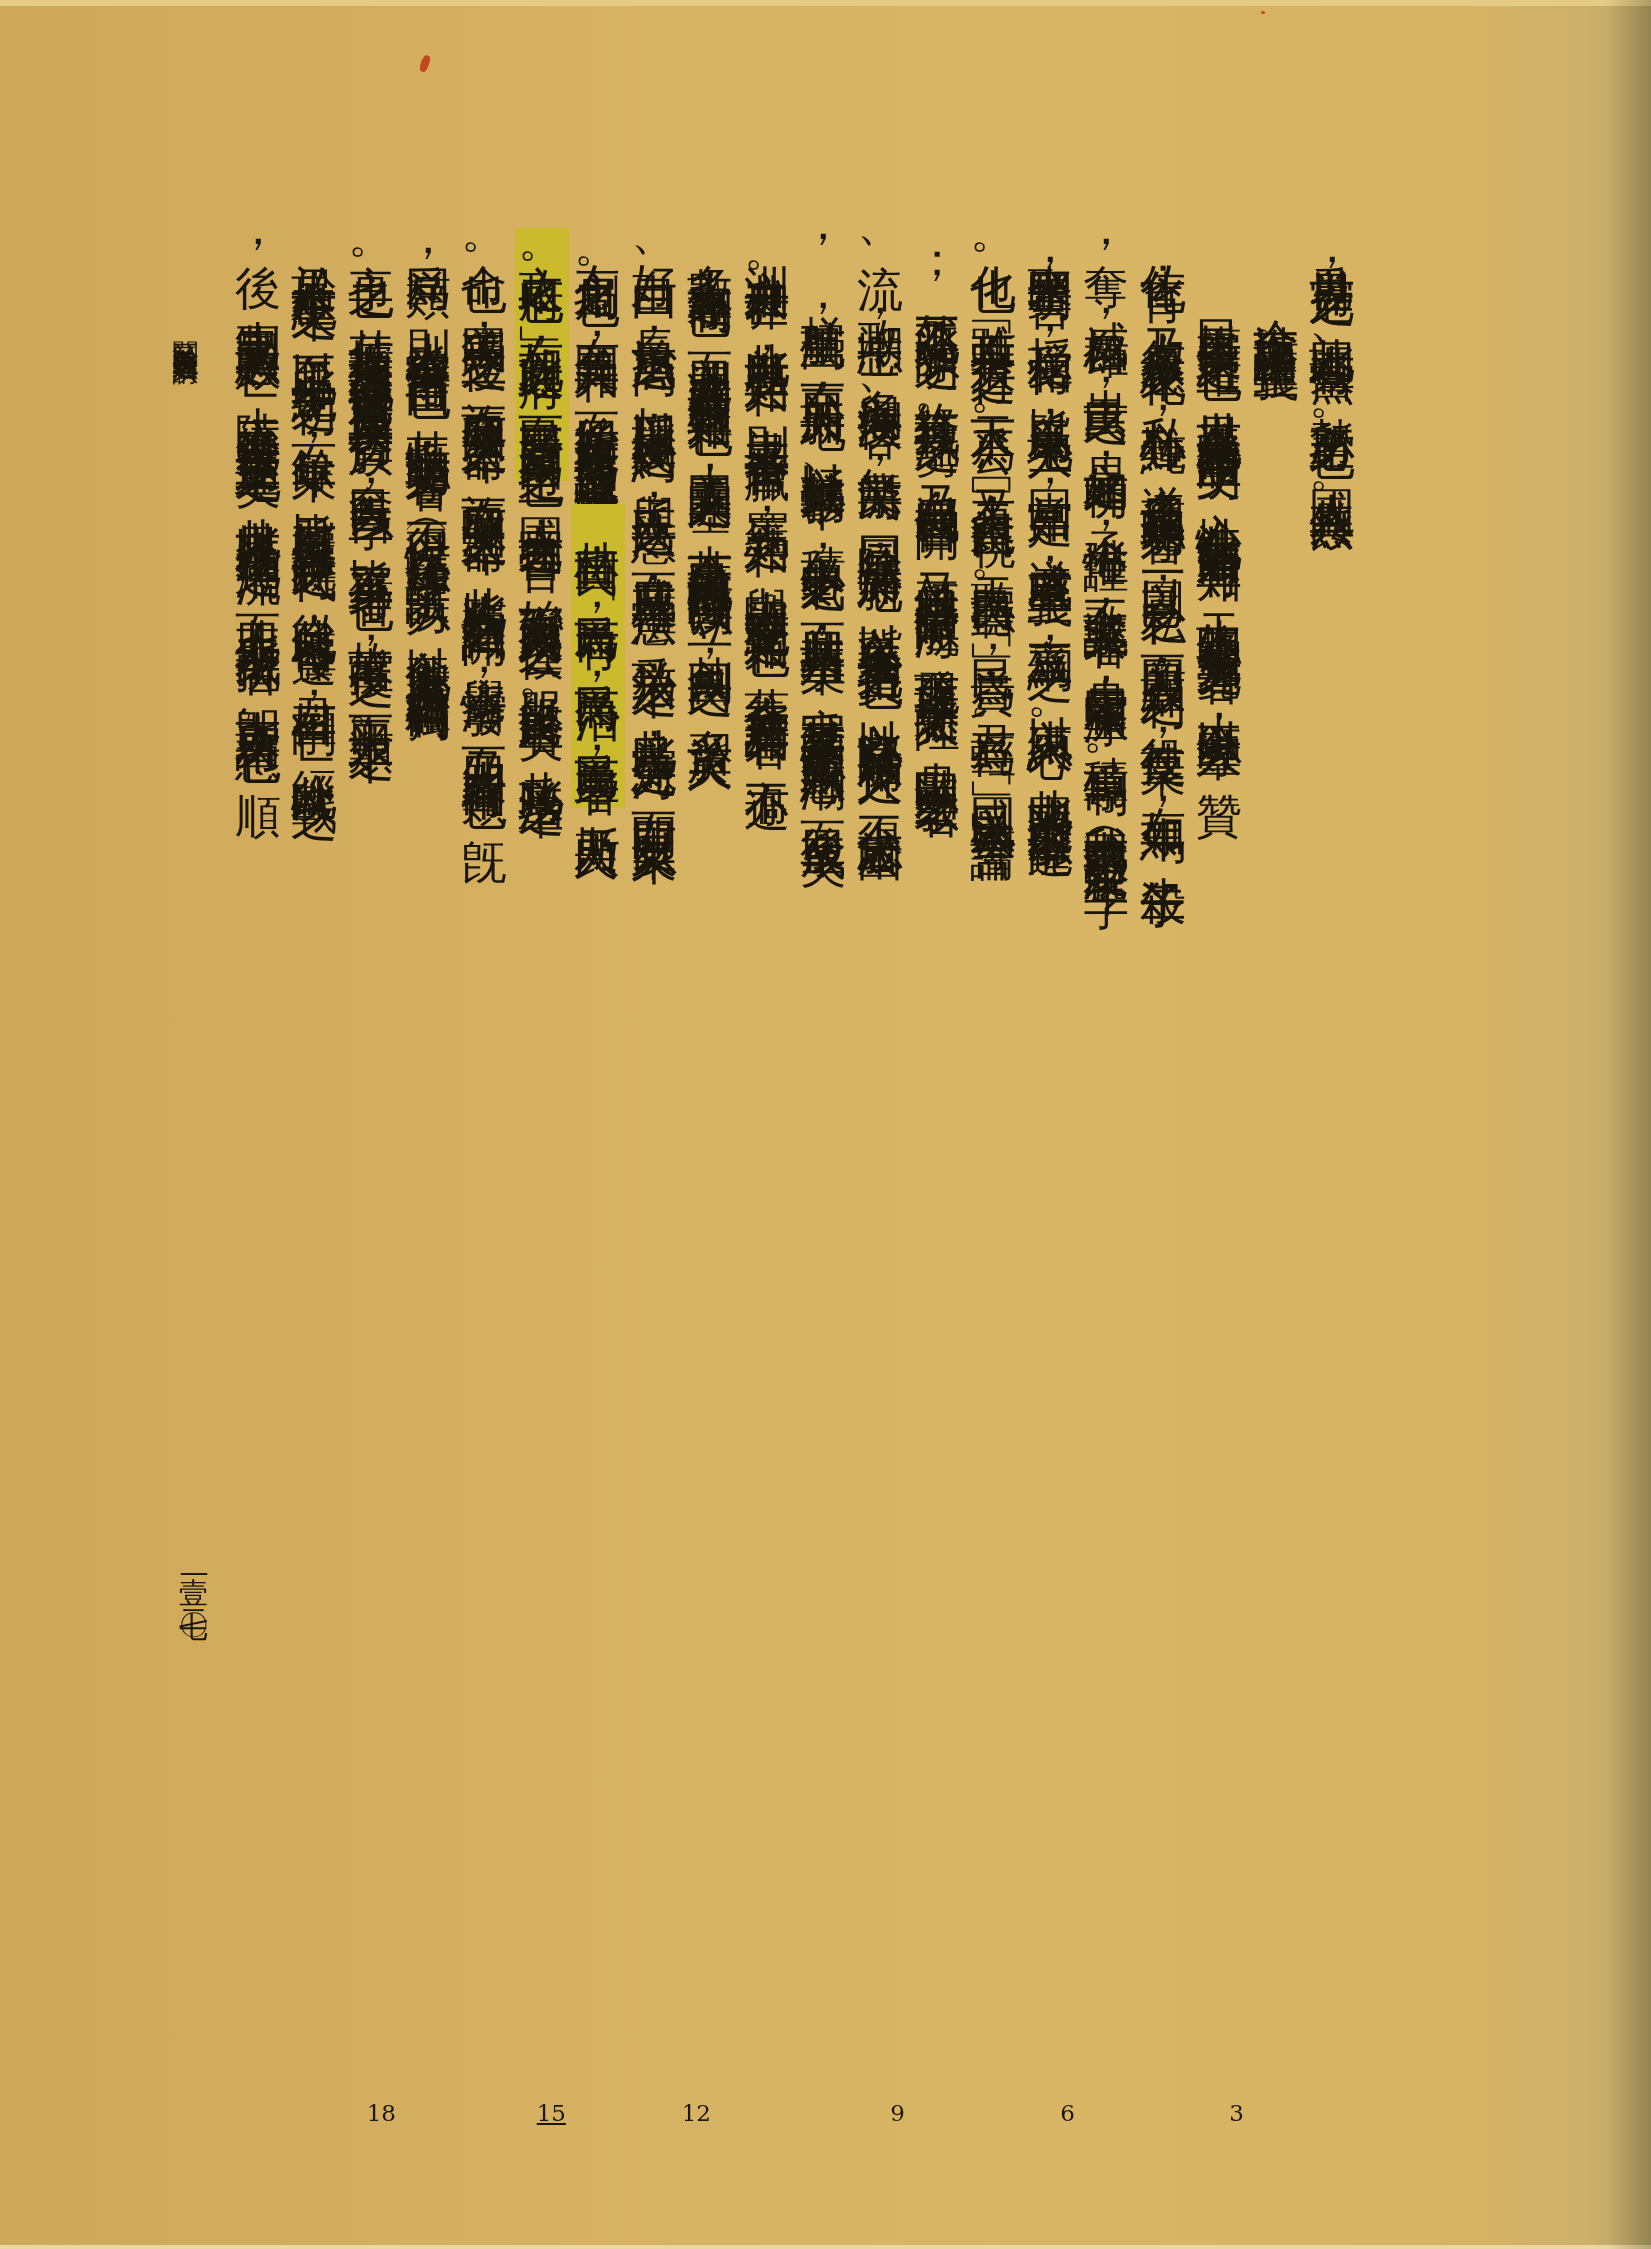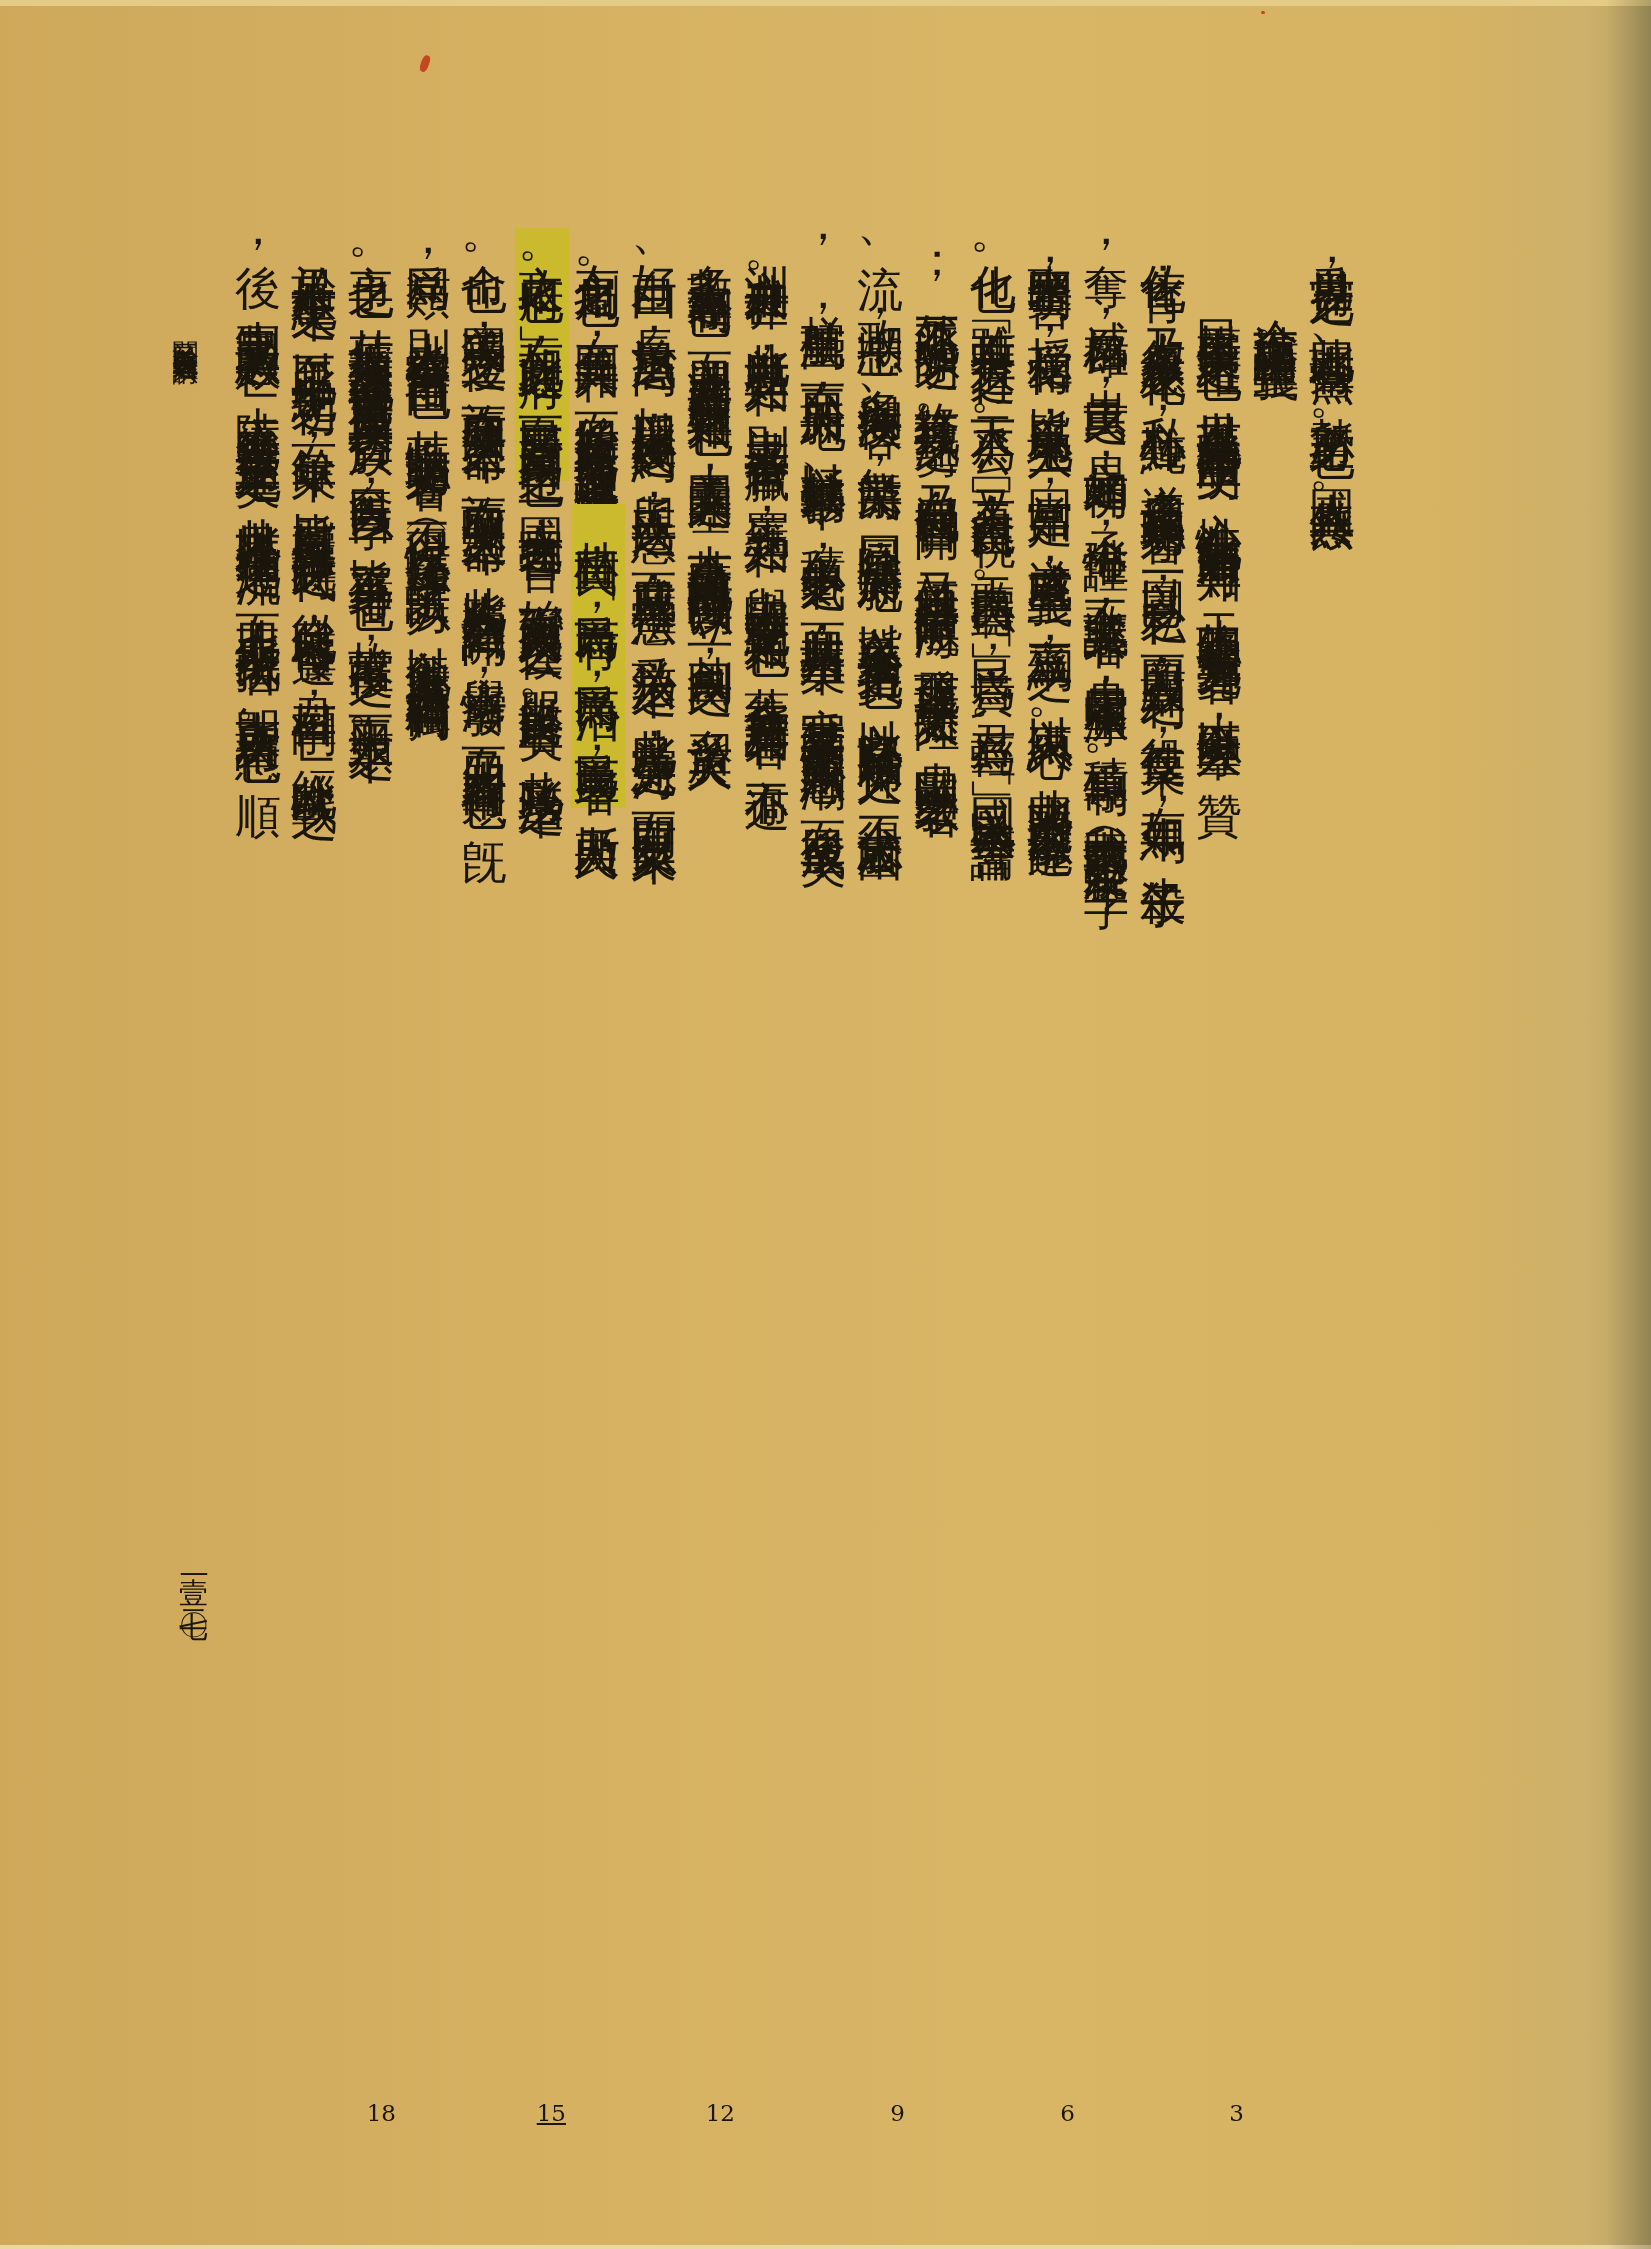--- a/index.html
+++ b/index.html
@@ -82,20 +82,20 @@
   </div>
   <div class="col" style="left:460px;">命也。美國獨立之後，旋而有法國之大革命，旋而有歐洲之大革命，此皆人類之智識日開，覺悟漸發，而乃知人者皆同類也；旣</div>
   <div class="col" style="left:404px;">爲同類，則人人皆當得平等自由也。其特出之聰明才智者，不得以怍（疑係「詐」字之誤）以力，以奪他人應有之自由權利而獨</div>
   <div class="col" style="left:347px;">享之也。其佔據人類之優等地位而號爲君主王侯與及一切貴族，奪民以自享，皆爲不平等者也；故當推覆之，而平人類之不平。</div>
   <div class="col" style="left:290px;">於是十八世紀之末，以至此二十世紀之初，百餘年來，皆君權與民權爭競之時代。從此民權日發達，君權日削亡，經此次歐戰之</div>
   <div class="col" style="left:234px;">後，專制之國悉數敗亡，大陸之上幾無君主立足之地矣。此世界政治進化之潮流，而非人力所能抵抗者，卽古人所謂天意也。順</div>
 
   <div class="marker" style="left:1195px;">3</div>
   <div class="marker" style="left:1026px;">6</div>
   <div class="marker" style="left:856px;">9</div>
-  <div class="marker" style="left:686px;">12</div>
+  <div class="marker" style="left:662px;">12</div>
   <div class="marker" style="left:517px;text-decoration:underline;">15</div>
   <div class="marker" style="left:347px;">18</div>
 
   <div class="running-title">關於三民主義之著述與演講</div>
   <div class="page-number">壹—二〇七</div>
 </div>
 
 
 </body></html>

